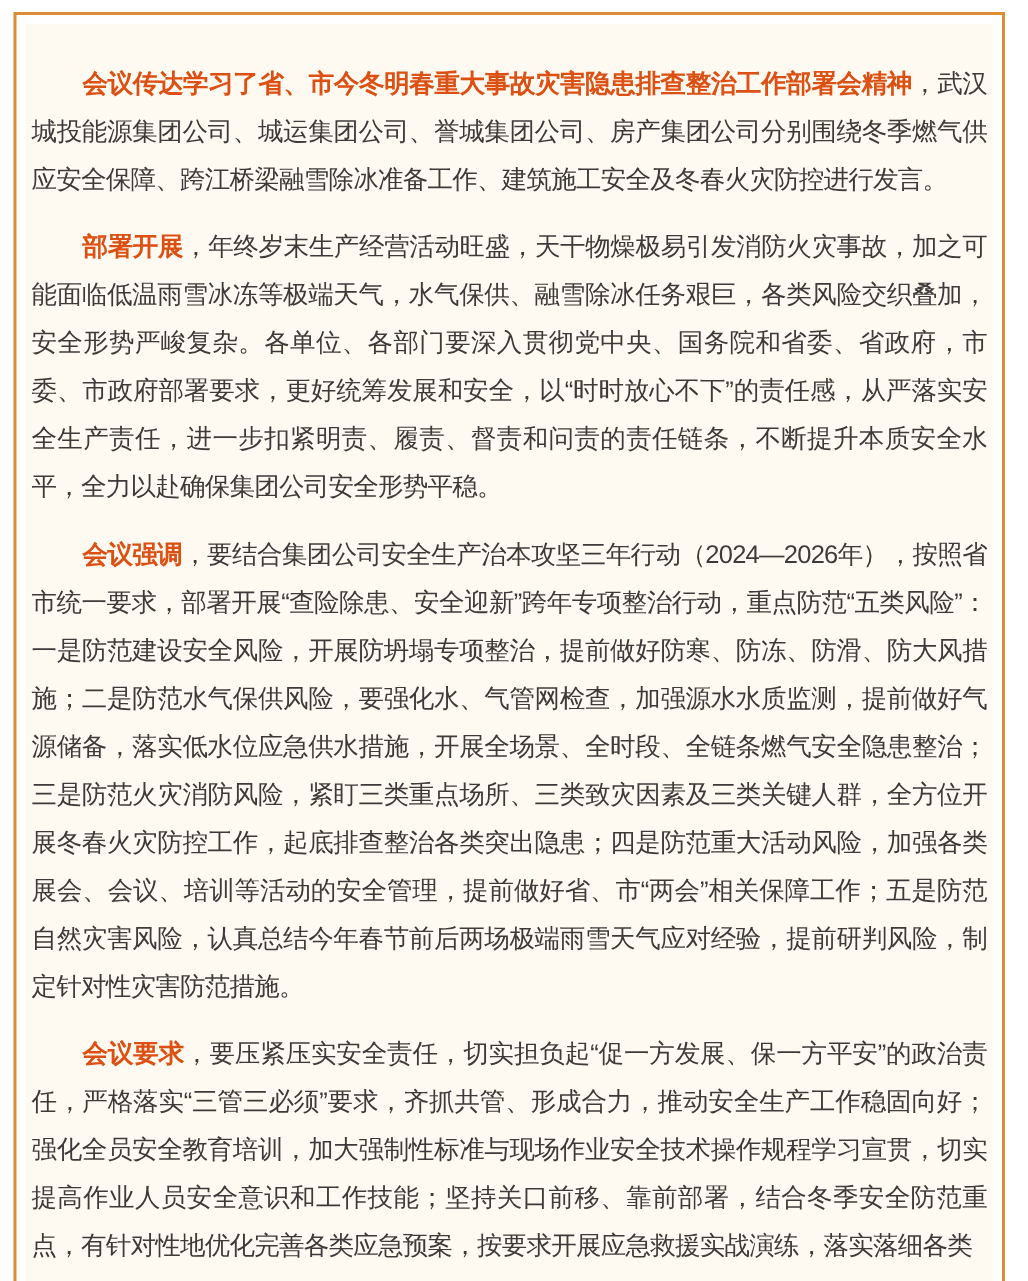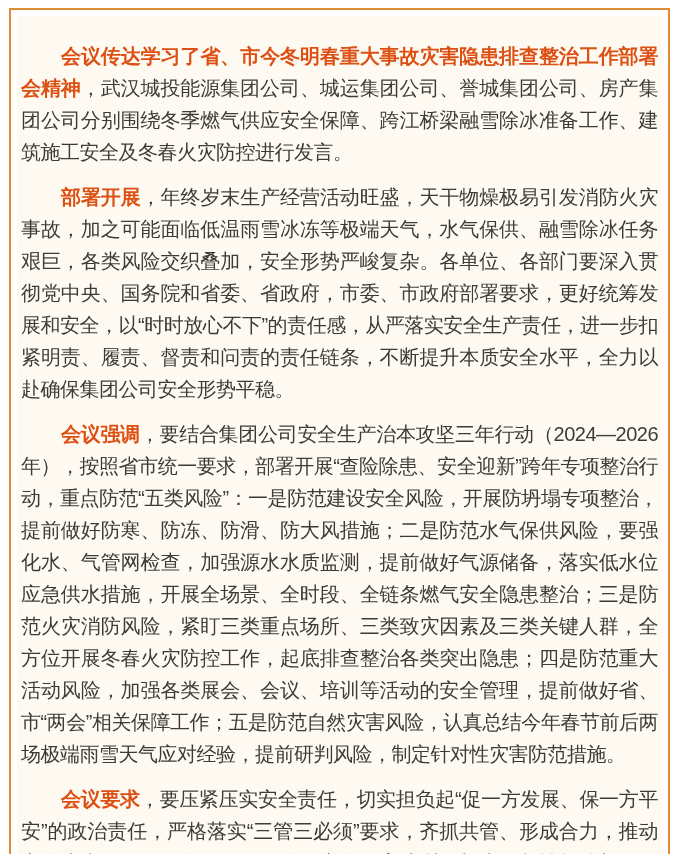--- a/index.html
+++ b/index.html
@@ -26,21 +26,21 @@
   }
   .panel {
     margin: 6px;
     min-height: 1340px;
     box-sizing: border-box;
     background: #FFFAF1;
     padding: 24px 4px 60px 4px;
   }
   .para {
     margin: 0 0 13px 0;
-    font-size: 20px;
+    font-size: 17px;
     line-height: 32px;
     letter-spacing: -0.5px;
     color: #3E3A39;
     text-align: justify;
     text-indent: 2em;
   }
   .para:last-child {
     margin-bottom: 0;
   }
   .lead {

